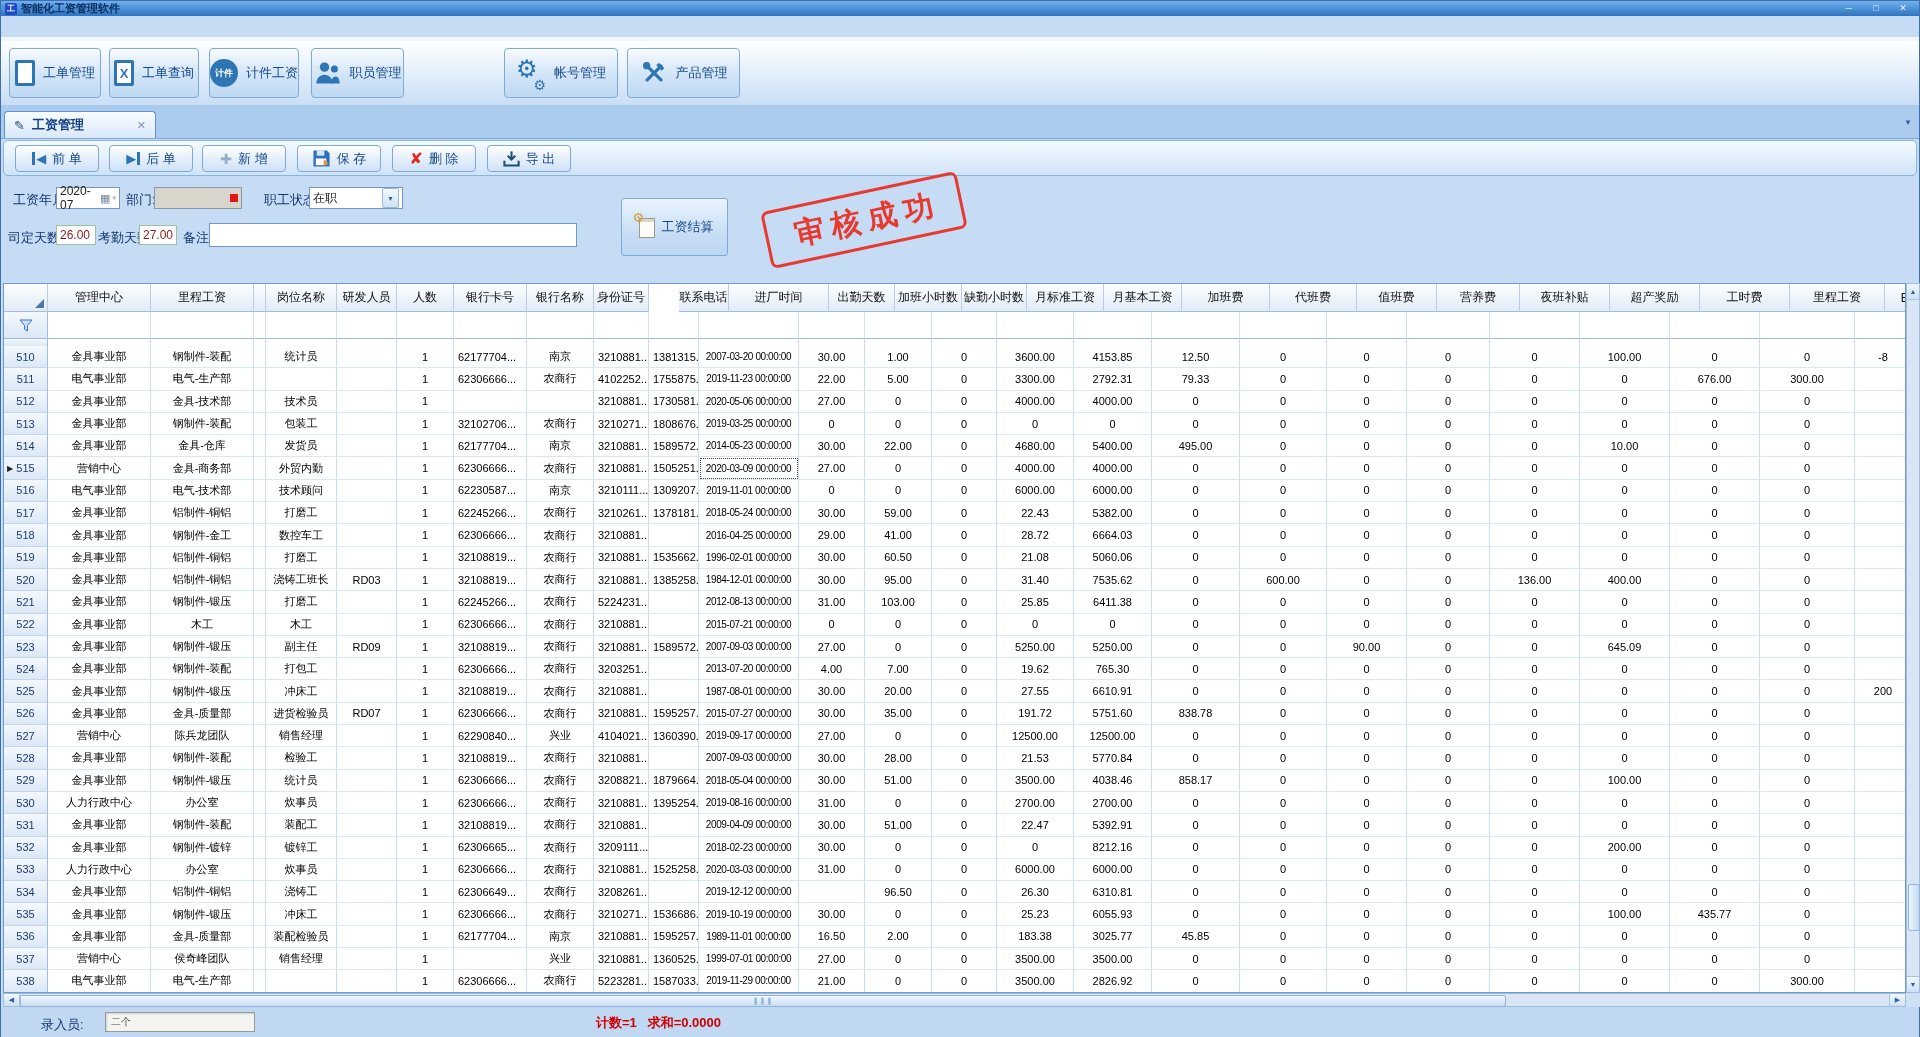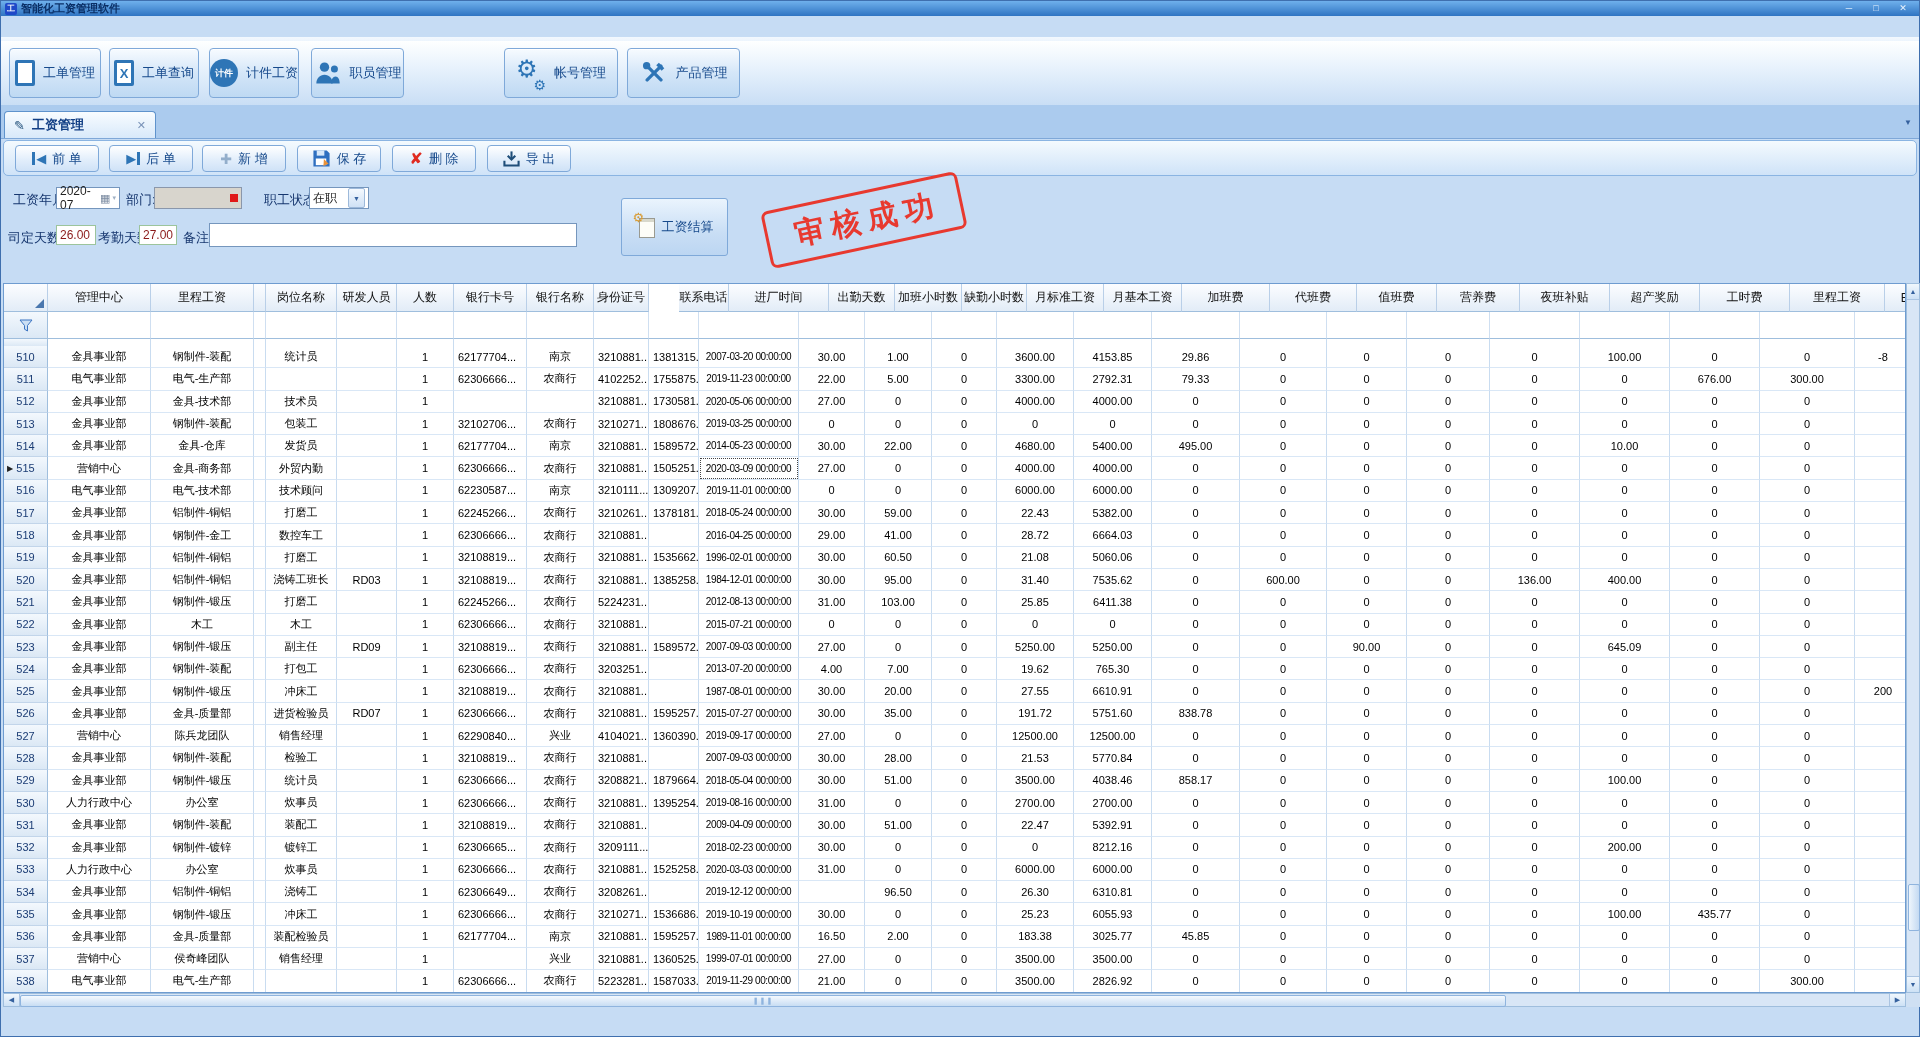--- a/index.html
+++ b/index.html
@@ -216,21 +216,21 @@
     <span>2020-07</span>
     <span class="cal">▦</span>
       <span class="tinyarr">▾</span>
   </div>
   <span class="flabel" style="left:125px;top:190px;">部门:</span>
   <div class="finput dept" style="left:153px;top:186px;width:88px;height:22px;">
     <span></span>
     <span class="redsq"></span>
   </div>
   <span class="flabel" style="left:263px;top:190px;">职工状态:</span>
-  <div class="finput combo" style="left:308px;top:186px;width:60px;height:22px;">
+  <div class="finput combo" style="left:308px;top:186px;width:94px;height:22px;">
     <span>在职</span>
     <span class="combo-arrow">▼</span>
   </div>
 
   <span class="flabel" style="left:7px;top:228px;">司定天数:</span>
   <div class="finput redval" style="left:55px;top:224px;width:40px;height:20px;">
     <span>26.00</span>
   </div>
   <span class="flabel" style="left:97px;top:228px;">考勤天数:</span>
   <div class="finput redval" style="left:138px;top:224px;width:38px;height:20px;">
@@ -355,21 +355,21 @@
         <div class="tcell al" style="flex: 0 0 73px; width: 73px;">62177704...</div>
         <div class="tcell" style="flex: 0 0 67px; width: 67px;">南京</div>
         <div class="tcell al" style="flex: 0 0 55px; width: 55px;">3210881...</div>
         <div class="tcell al" style="flex: 0 0 50px; width: 50px;">1381315...</div>
         <div class="tcell datec" style="flex: 0 0 100px; width: 100px;">2007-03-20 00:00:00</div>
         <div class="tcell" style="flex: 0 0 66px; width: 66px;">30.00</div>
         <div class="tcell" style="flex: 0 0 67px; width: 67px;">1.00</div>
         <div class="tcell" style="flex: 0 0 65px; width: 65px;">0</div>
         <div class="tcell" style="flex: 0 0 77px; width: 77px;">3600.00</div>
         <div class="tcell" style="flex: 0 0 78px; width: 78px;">4153.85</div>
-        <div class="tcell" style="flex: 0 0 88px; width: 88px;">29.86</div>
+        <div class="tcell" style="flex: 0 0 88px; width: 88px;">12.50</div>
         <div class="tcell" style="flex: 0 0 87px; width: 87px;">0</div>
         <div class="tcell" style="flex: 0 0 80px; width: 80px;">0</div>
         <div class="tcell" style="flex: 0 0 83px; width: 83px;">0</div>
         <div class="tcell" style="flex: 0 0 90px; width: 90px;">0</div>
         <div class="tcell" style="flex: 0 0 90px; width: 90px;">100.00</div>
         <div class="tcell" style="flex: 0 0 90px; width: 90px;">0</div>
         <div class="tcell" style="flex: 0 0 95px; width: 95px;">0</div>
         <div class="tcell" style="flex: 0 0 57px; width: 57px;">-8</div>
       </div>
       <div class="trow">
@@ -1163,14 +1163,21 @@
     <span class="dn">▼</span>
     <span class="vthumb"></span>
   </div>
   <div class="hscroll">
     <span class="lf">◀</span>
     <span class="rt">▶</span>
     <span class="hthumb">❚❚❚</span>
   </div>
   <div class="corner"></div>
 
+  <div class="statusbar">
+    <span class="flabel" style="left:40px;top:9px;">录入员:</span>
+    <div class="opinput">
+      <span>二个</span>
+    </div>
+    <span class="stats"><span>计数=1</span>   <span>求和=0.0000</span></span>
+  </div>
 
 </div>
 
 </body></html>

